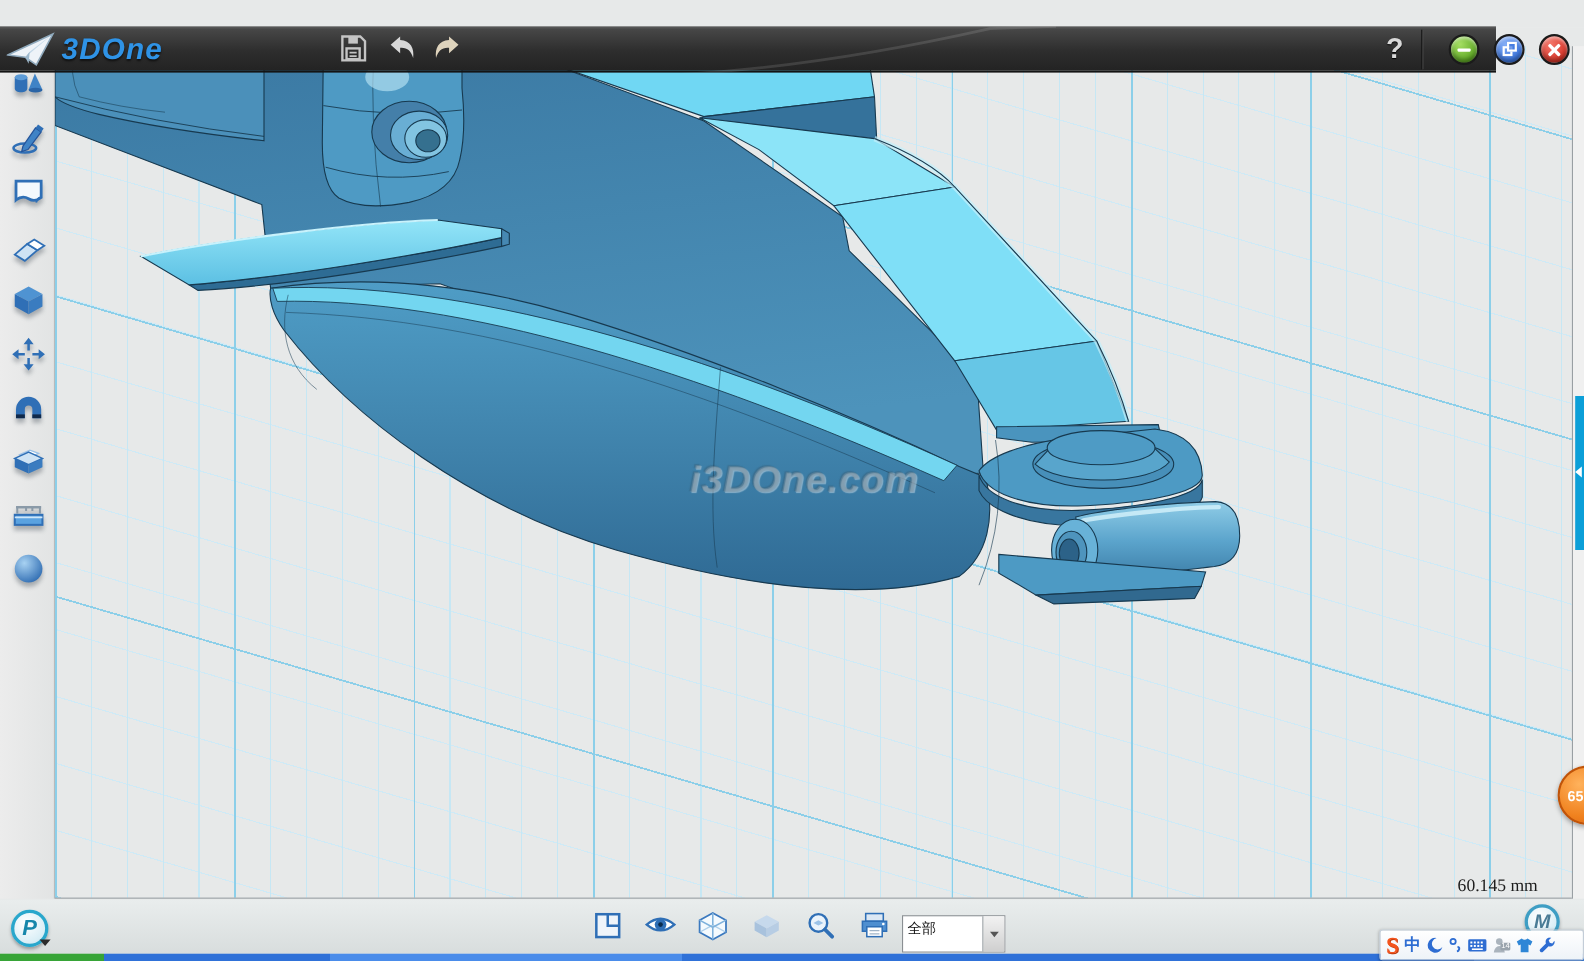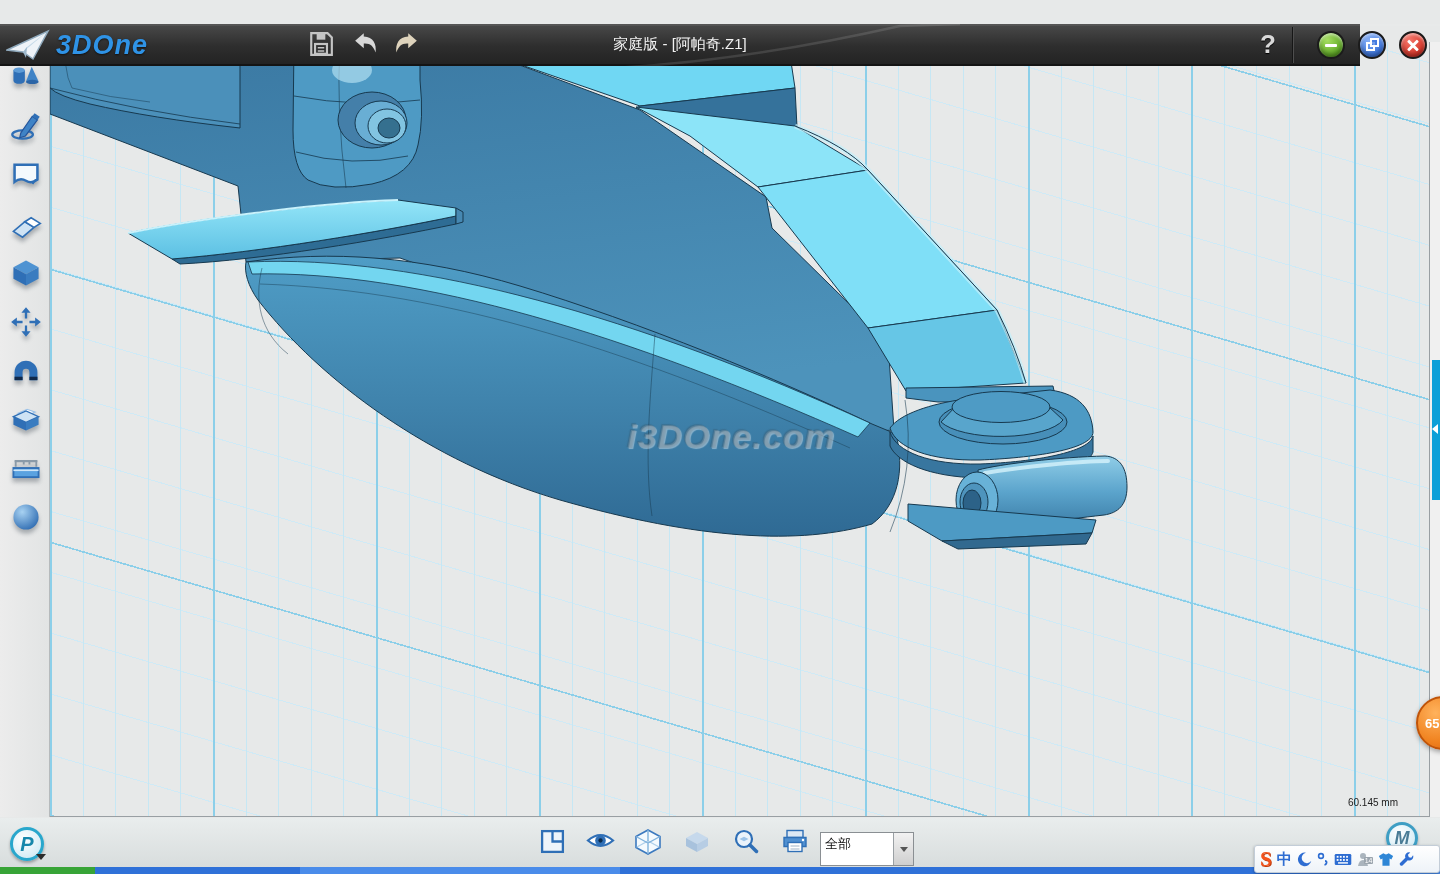--- a/index.html
+++ b/index.html
@@ -45,22 +45,22 @@
     background-color:#e7e9e9;
     background-image:
       repeating-linear-gradient(90deg,#8ccfe9 0 1.6px,transparent 1.6px 163px),
       repeating-linear-gradient(16.3deg,#8ccfe9 0 1.6px,transparent 1.6px 262px),
       repeating-linear-gradient(90deg,#c6e7f4 0 1px,transparent 1px 32.6px),
       repeating-linear-gradient(16.3deg,#cfeaf6 0 1px,transparent 1px 58.4px);}
   .model-svg{position:absolute;left:-50px;top:-42px;width:1440px;height:874px;}
   .watermark{position:absolute;left:577px;top:375px;font-size:34px;font-weight:bold;font-style:italic;
     letter-spacing:1px;color:rgba(125,145,160,.42);
     text-shadow:1px 1px 1px rgba(255,255,255,.4),-1px -1px 1px rgba(50,70,85,.25);pointer-events:none;}
-  .status{position:absolute;right:31px;top:755px;font-family:Liberation Sans, sans-serif;
-    font-size:10px;color:#1c1c1c;}
+  .status{position:absolute;right:31px;top:755px;font-family:Liberation Serif, serif;
+    font-size:16px;color:#1c1c1c;}
 
   .right-strip{position:absolute;left:1429px;top:42px;width:11px;height:775px;
     background:#f0f0f0;border-left:1px solid #999fa3;z-index:11;}
   .flyout-tab{position:absolute;left:1432px;top:360px;width:8px;height:140px;background:#0c9fd8;
     border:none;cursor:pointer;z-index:12;padding:0;}
   .flyout-arrow{position:absolute;left:0px;top:64px;width:0;height:0;
     border-top:5px solid transparent;border-bottom:5px solid transparent;border-right:6px solid #fff;}
 
   .orange-badge{position:absolute;left:1416px;top:696px;width:54px;height:54px;border-radius:50%;
     background:radial-gradient(circle at 35% 30%,#ffb25c,#f0821f 60%,#d95f0e);
@@ -132,21 +132,20 @@
   <button class="tb-btn tb-undo">
     <svg width="28" height="26" viewBox="0 0 26 24">
       <path d="M10 2 L2 9 l8 7 v-4.5 c6-.5 9 2.5 11 8.5 1-8-2-14.5-11-15z" fill="#d8d8d8"></path>
     </svg>
   </button>
   <button class="tb-btn tb-redo">
     <svg width="28" height="26" viewBox="0 0 26 24">
       <path d="M16 2 L24 9 l-8 7 v-4.5 c-6-.5-9 2.5-11 8.5 -1-8 2-14.5 11-15z" fill="#ded3bc"></path>
     </svg>
   </button>
-  <div class="win-title">家庭版 - [阿帕奇.Z1]</div>
   <button class="help-btn">?</button>
   <div class="tb-sep"></div>
   <button class="winbtn wb-min">
     <span class="g-min"></span>
   </button>
   <button class="winbtn wb-res">
     <span class="g-res1"></span>
     <span class="g-res2"></span>
   </button>
   <button class="winbtn wb-close">

